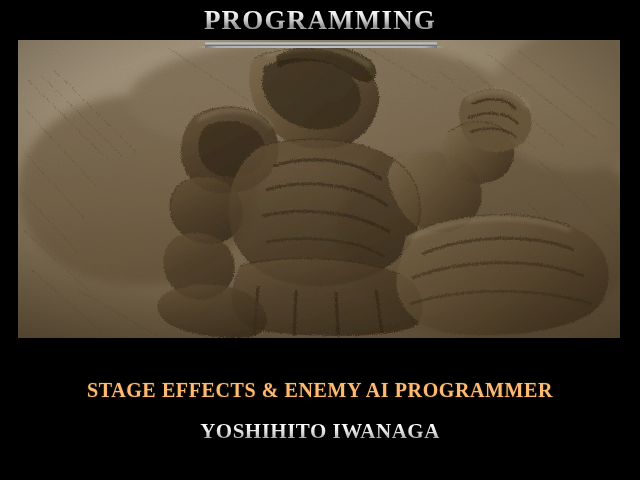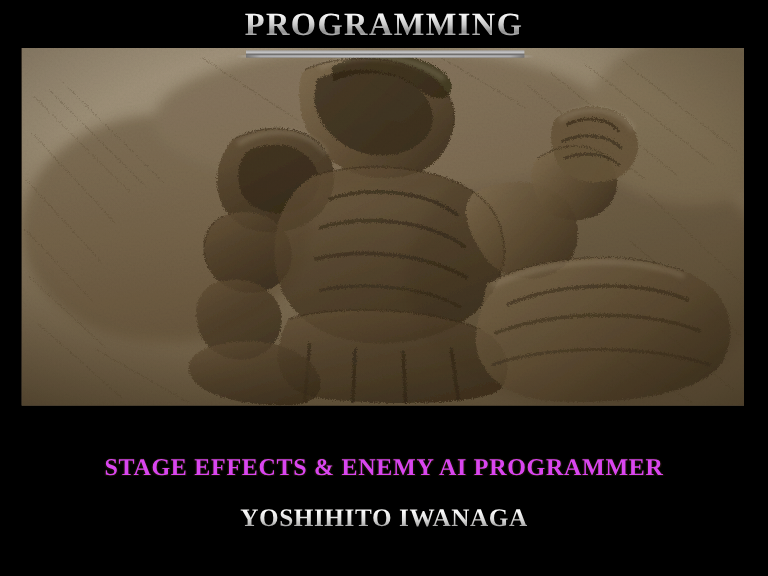--- a/index.html
+++ b/index.html
@@ -125,21 +125,21 @@
   
   .credit-role {
     position: absolute;
     width: 640px;
     left: 0;
     text-align: center;
     font-family: "Liberation Serif", "DejaVu Serif", serif;
     font-weight: bold;
     font-size: 20px;
     letter-spacing: 0.6px;
-    color: #d946ef;
+    color: #fdba74;
     white-space: nowrap;
     text-shadow:
        1px 0px 0px rgba(20,14,4,0.95),
       -1px 0px 0px rgba(20,14,4,0.95),
        0px 1px 0px rgba(20,14,4,0.95),
        0px -1px 0px rgba(20,14,4,0.95),
        1px 1px 0px rgba(20,14,4,0.95),
       -1px 1px 0px rgba(20,14,4,0.95),
        2px 2px 2px rgba(0,0,0,0.85),
        3px 3px 5px rgba(0,0,0,0.6);

